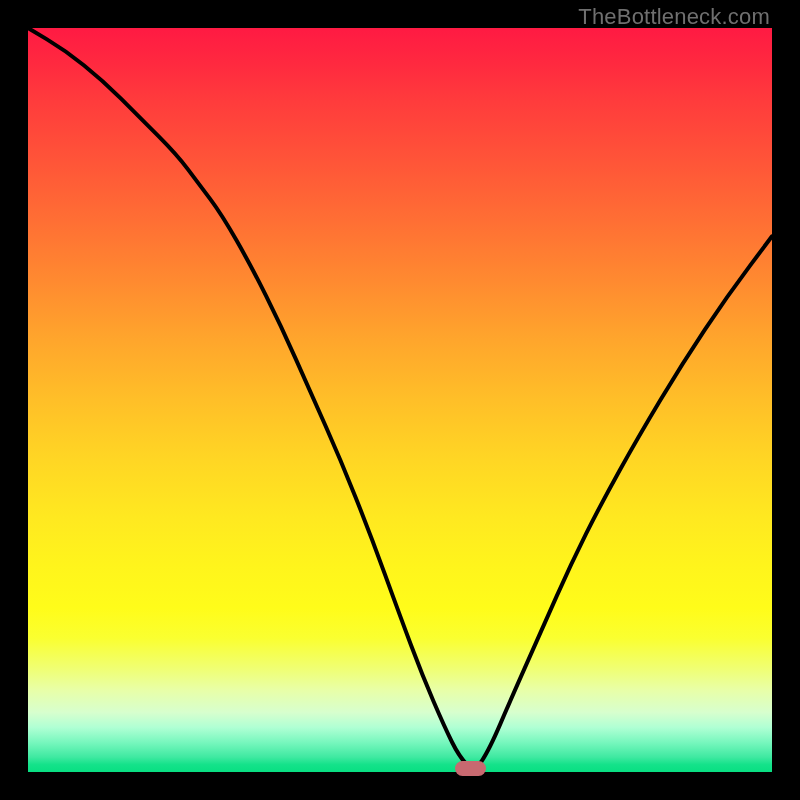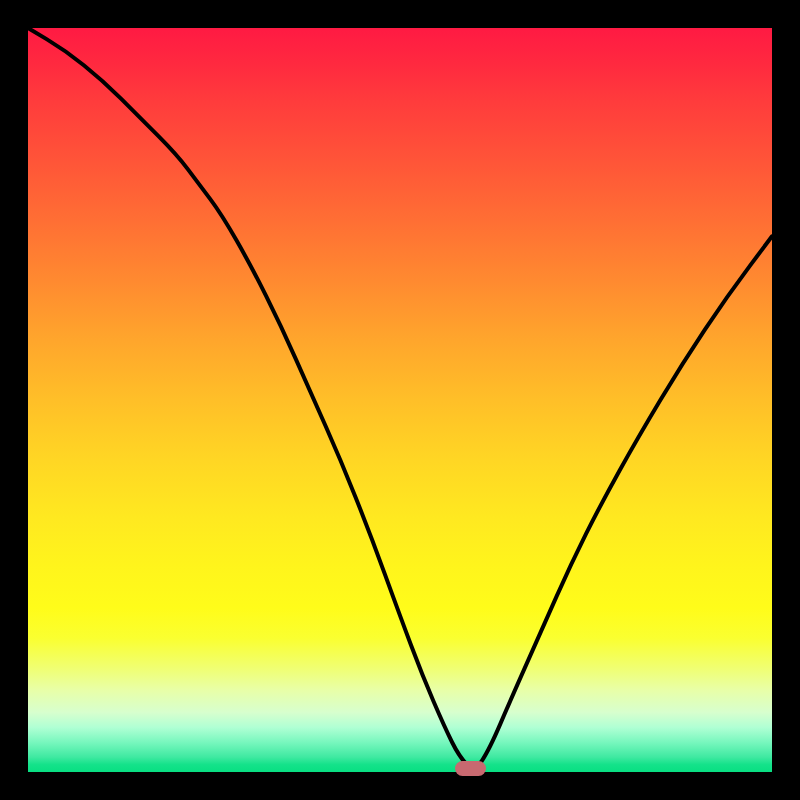--- a/index.html
+++ b/index.html
@@ -75,13 +75,14 @@
 </head>
 <body>
 
 <div class="frame">
   <div class="plot-area">
     <svg class="curve" viewBox="0 0 744 744" preserveAspectRatio="none">
       <path id="curve-path" d="M 0.00 0.00 Q 0.00 0.00 18.60 11.16 Q 37.20 22.32 55.80 37.20 Q 74.40 52.08 93.00 70.68 Q 111.60 89.28 130.20 107.88 Q 148.80 126.48 159.96 141.36 Q 171.12 156.24 182.28 171.12 Q 193.44 186.00 208.32 212.04 Q 223.20 238.08 238.08 267.84 Q 252.96 297.60 267.84 331.08 Q 282.72 364.56 297.60 398.04 Q 312.48 431.52 327.36 468.72 Q 342.24 505.92 357.12 546.84 Q 372.00 587.76 383.16 617.52 Q 394.32 647.28 405.48 673.32 Q 416.64 699.36 424.08 714.24 Q 431.52 729.12 438.96 736.56 Q 446.40 744.00 453.84 732.84 Q 461.28 721.68 472.44 695.64 Q 483.60 669.60 498.48 636.12 Q 513.36 602.64 528.24 569.16 Q 543.12 535.68 558.00 505.92 Q 572.88 476.16 591.48 442.68 Q 610.08 409.20 632.40 372.00 Q 654.72 334.80 677.04 301.32 Q 699.36 267.84 721.68 238.08 T 744.00 208.32" fill="none" stroke="#000000" stroke-width="4" stroke-linecap="round" stroke-linejoin="round"></path>
     </svg>
     <div id="marker" class="marker" style="left: 427.056px; top: 732.84px; width: 31.248px; height: 14.88px; background: rgb(200, 105, 112);"></div>
   </div>
+  <div class="attribution">TheBottleneck.com</div>
 </div>
 
 </body></html>

